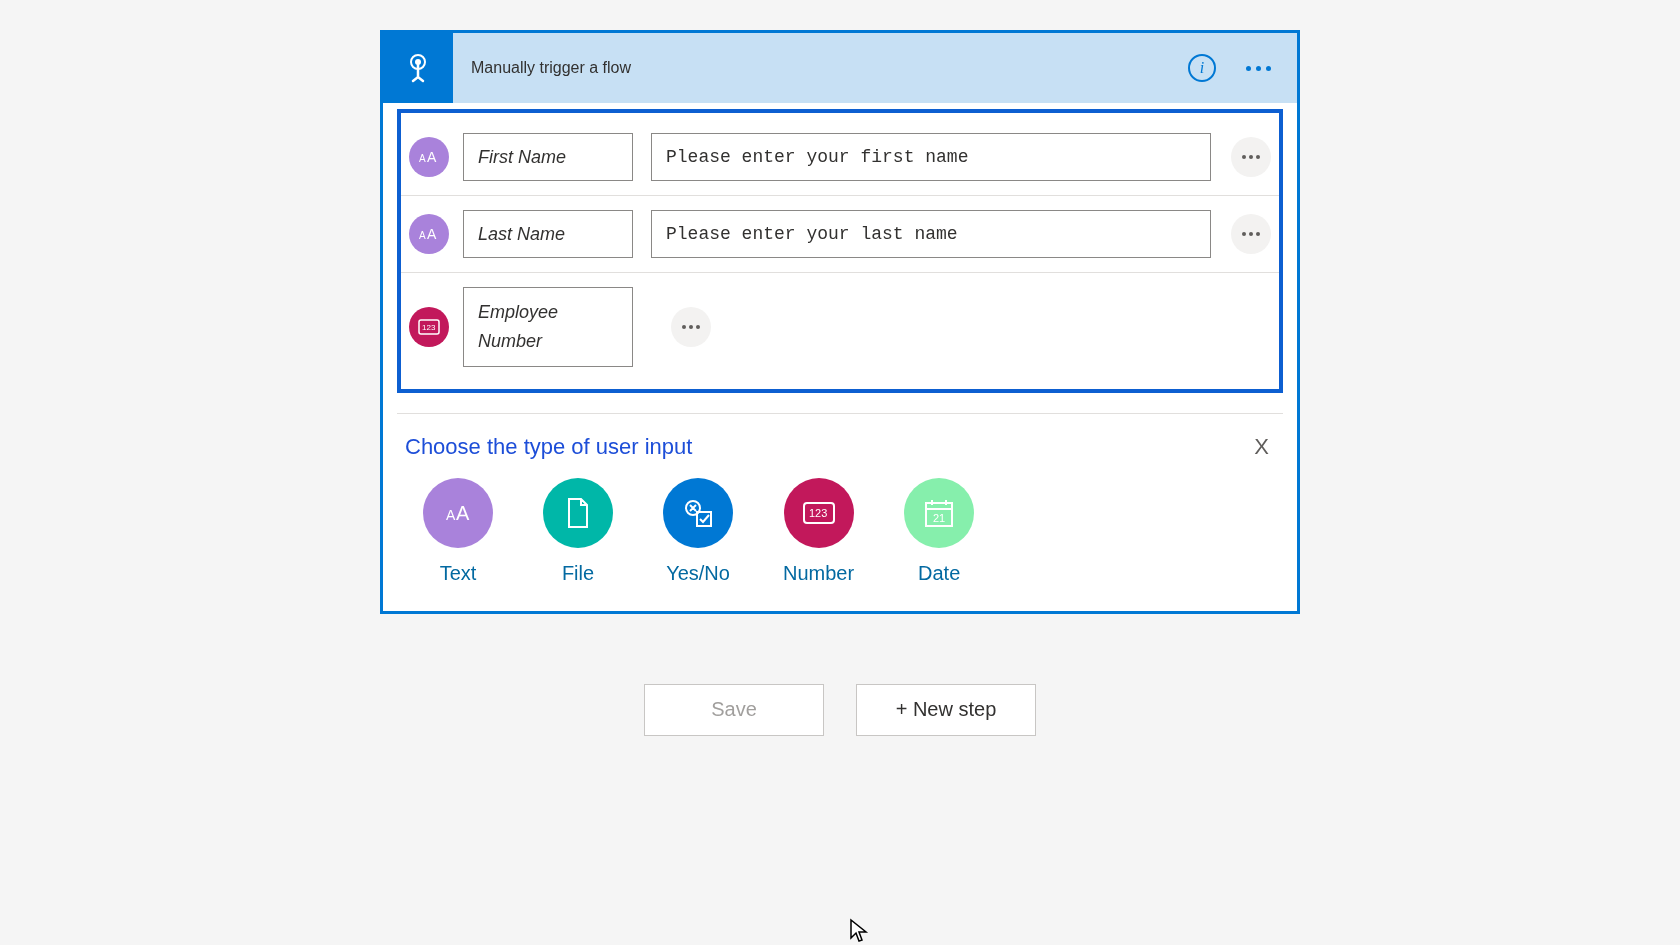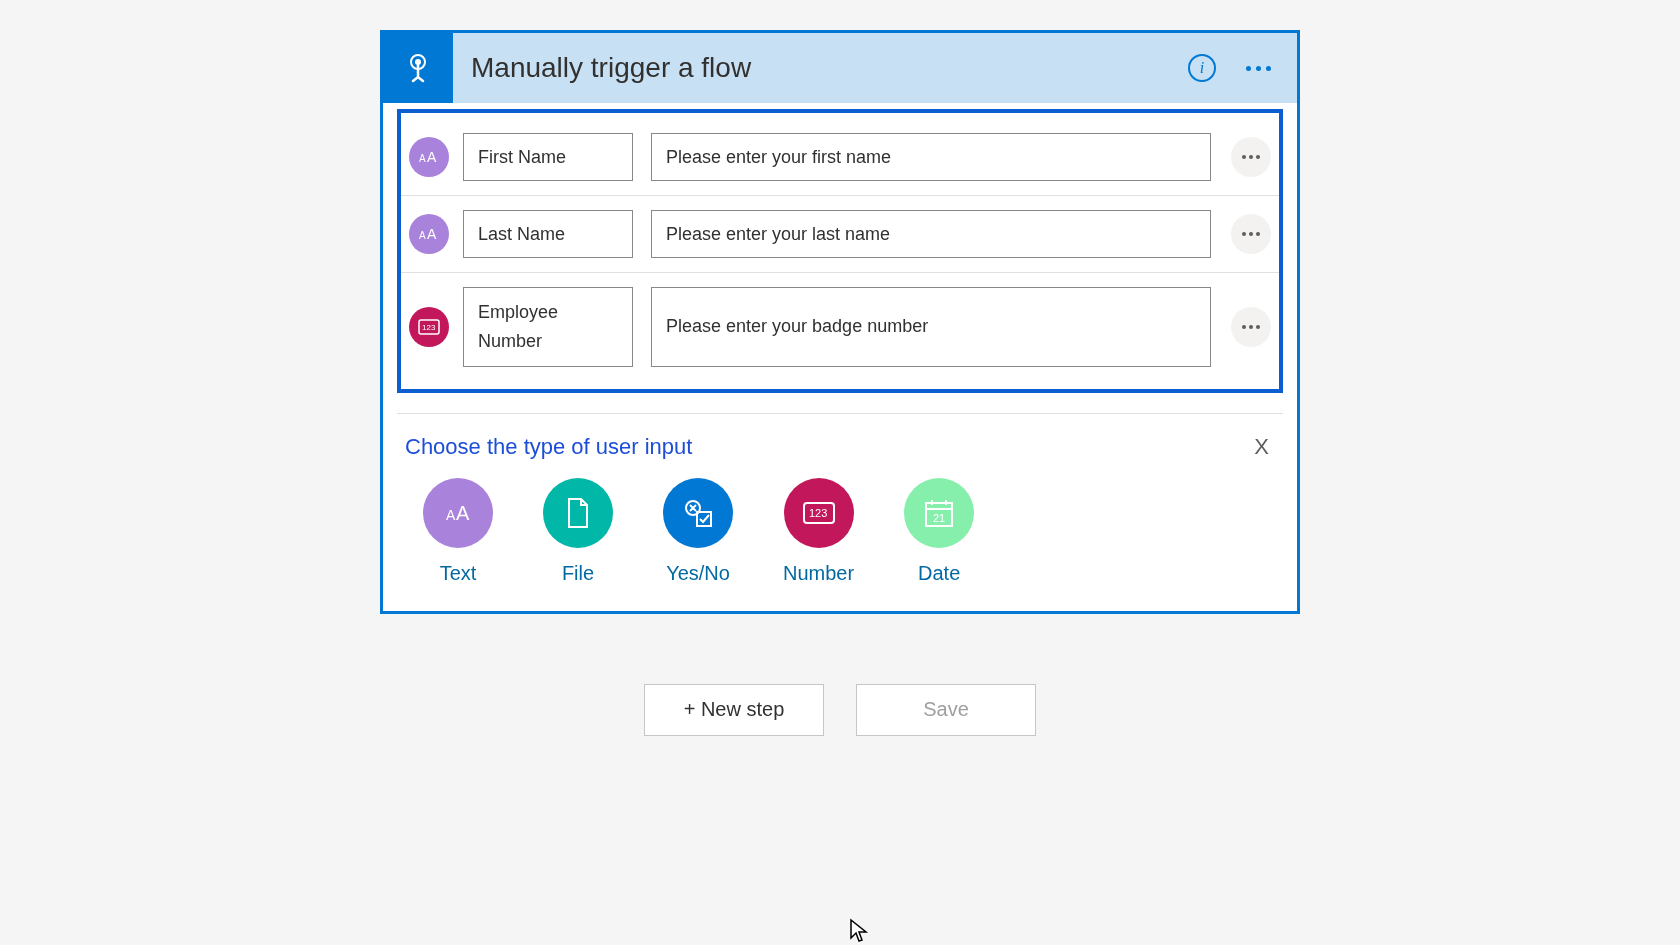--- a/index.html
+++ b/index.html
@@ -26,21 +26,21 @@
   .trigger-icon {
     width: 70px;
     height: 70px;
     background: #0078d4;
     display: flex;
     align-items: center;
     justify-content: center;
   }
   .header-title {
     flex: 1;
-    font-size: 28px;
+    font-size: 16px;
     color: #323130;
     padding-left: 18px;
   }
   .header-actions {
     display: flex;
     align-items: center;
     gap: 24px;
     padding-right: 20px;
   }
   .info-circle {
@@ -91,30 +91,32 @@
   .name-box {
     width: 170px;
     min-height: 48px;
     border: 1px solid #8a8886;
     padding: 10px 14px;
     font-size: 18px;
     color: #323130;
     display: flex;
     align-items: center;
     margin-right: 18px;
+    font-style: italic;
   }
   .desc-box {
     flex: 1;
     min-height: 48px;
     border: 1px solid #8a8886;
     padding: 10px 14px;
     font-size: 18px;
     color: #323130;
     display: flex;
     align-items: center;
+    font-family: Liberation Mono, monospace;
   }
   .name-box.multi { line-height: 1.6; }
   .row-menu {
     width: 40px; height: 40px; border-radius: 50%;
     background: #f3f2f1;
     margin-left: 20px;
     display: flex; align-items: center; justify-content: center;
     flex-shrink: 0;
   }
   .row-menu .d { display: flex; gap: 3px; }
@@ -259,21 +261,20 @@
         </div>
 
         <div class="input-row">
           <div class="type-badge type-number">
             <svg width="22" height="16" viewBox="0 0 22 16">
                 <rect x="1" y="1" width="20" height="14" rx="2" fill="none" stroke="#fff" stroke-width="1.5"></rect>
                 <text x="4" y="11" font-size="8" fill="#fff">123</text>
               </svg>
           </div>
           <div class="name-box multi">Employee Number</div>
-          <div class="desc-box" style="align-self:stretch">Please enter your badge number</div>
           <div class="row-menu">
               <div class="d">
                 <span></span>
                 <span></span>
                 <span></span>
               </div>
             </div>
         </div>
 
       </div>
@@ -336,16 +337,16 @@
         </div>
 
         <svg class="cursor" width="20" height="26" viewBox="0 0 20 26">
           <path d="M2 2 L2 20 L7 15 L10 23 L13 22 L10 14 L17 14 Z" fill="#fff" stroke="#000" stroke-width="1.5"></path>
         </svg>
       </div>
     </div>
   </div>
 
   <div class="footer-buttons">
+    <div class="btn disabled">Save</div>
     <div class="btn">+ New step</div>
-    <div class="btn disabled">Save</div>
   </div>
 </div>
 
 </body></html>

